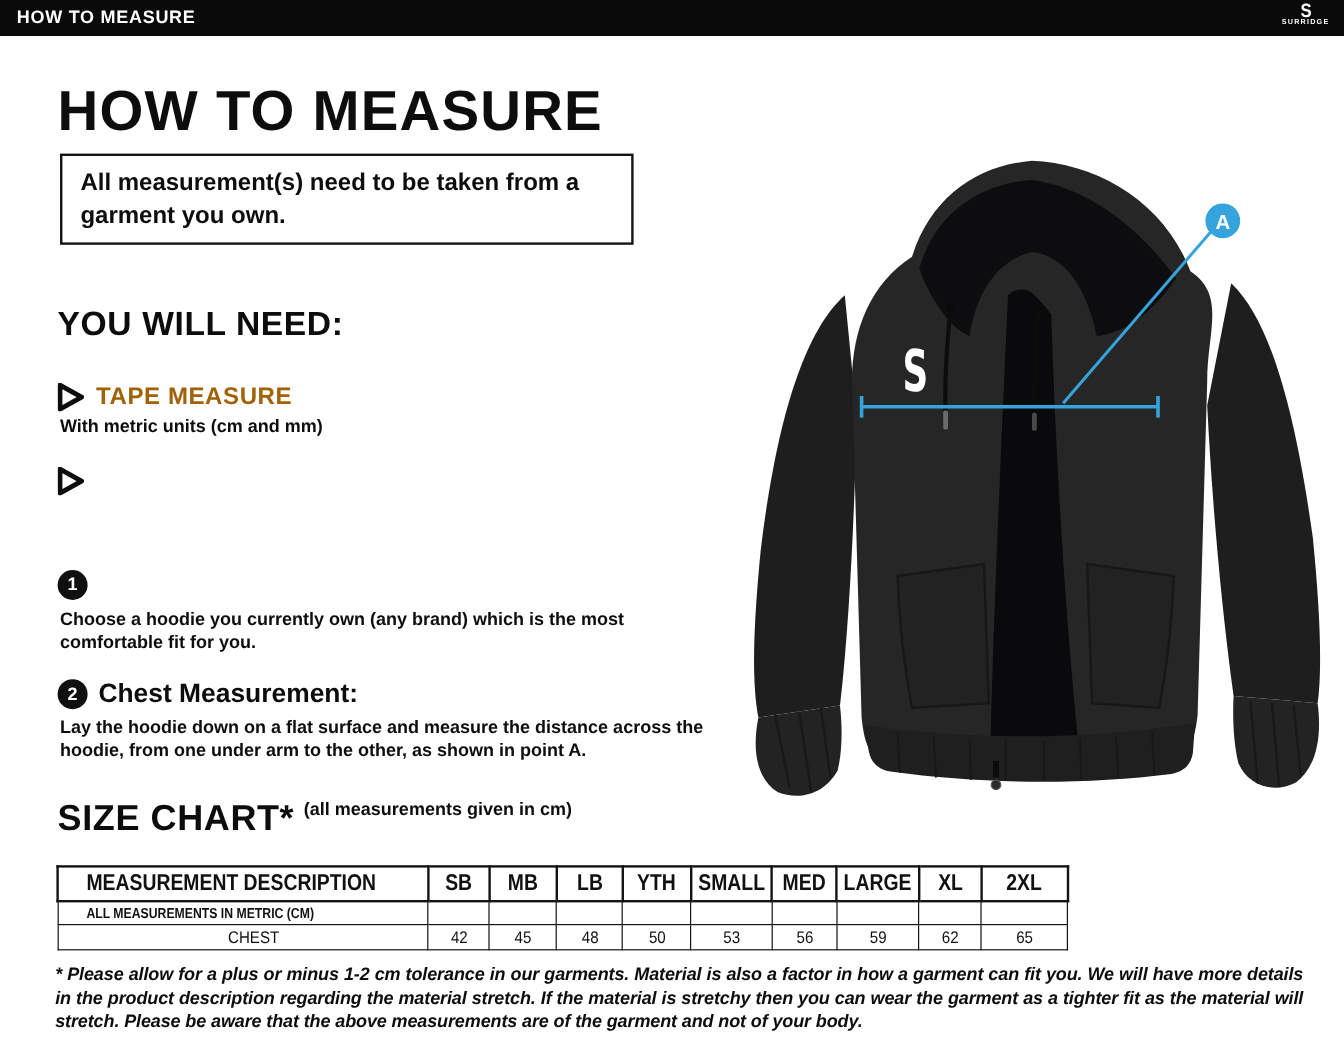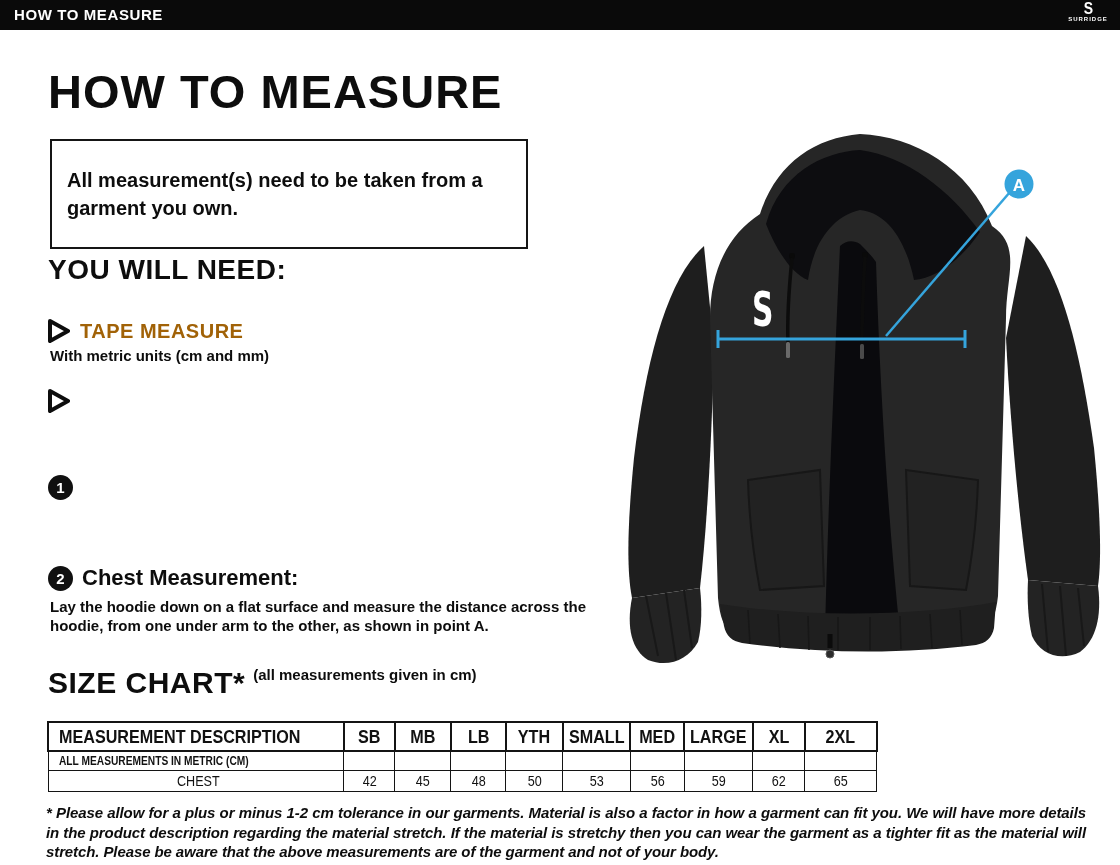--- a/index.html
+++ b/index.html
@@ -12,22 +12,22 @@
   .topbar-title { position:absolute; left:14px; top:0; line-height:30px; color:#fff;
                   font-size:15px; font-weight:800; letter-spacing:.6px; }
   .brand { position:absolute; right:8px; top:1px; width:48px; text-align:center; color:#fff; }
   .brand-s { font-size:14px; font-weight:900; line-height:14px; letter-spacing:-1px; }
   .brand-s span { display:inline-block; transform:scaleY(1.15); }
   .brand-name { font-size:6px; font-weight:700; letter-spacing:1px; line-height:8px; }
 
   
   .main-title { position:absolute; left:48px; top:64px; font-size:47px; font-weight:900;
                 letter-spacing:1px; color:#0d0d0d; }
-  .note-box { position:absolute; left:50px; top:139px; width:478px; border:2px solid #151515;
-              padding:25px 15px; font-size:20px; font-weight:800; line-height:28px; color:#0d0d0d; }
+  .note-box { position:absolute; left:50px; top:128px; width:478px; border:2px solid #151515;
+              padding:8px 15px; font-size:20px; font-weight:800; line-height:28px; color:#0d0d0d; }
   .ywn-heading { position:absolute; left:48px; top:254px; font-size:28px; font-weight:900;
                  letter-spacing:.5px; color:#0d0d0d; }
 
   
   .need-row { position:absolute; left:48px; display:flex; align-items:center; gap:10px; }
   .need-title { font-size:20px; font-weight:900; letter-spacing:.5px; color:#a16207; }
   .need-desc { position:absolute; left:50px; font-size:15px; font-weight:700; color:#0d0d0d; }
   .tri-icon { width:22px; height:24px; flex:0 0 auto; }
 
   
@@ -41,21 +41,21 @@
 
   
   .size-heading { position:absolute; left:48px; top:666px; display:flex; align-items:flex-start; }
   .size-heading-main { font-size:30px; font-weight:900; letter-spacing:.5px; color:#0d0d0d; }
   .size-heading-sub { font-size:15px; font-weight:800; margin-left:8px; color:#0d0d0d; }
 
   table.size-table { position:absolute; left:47px; top:721px; border-collapse:collapse;
                      background:#fff; table-layout:fixed; }
   .size-table th, .size-table td { border:1px solid #141414; overflow:hidden; white-space:nowrap; }
   .size-table th { border-width:2px; height:29px; font-size:19px; font-weight:700; text-align:center; }
-  .size-table th.first, .size-table td.first { text-align:left; padding-left:10px;border-radius:10px; }
+  .size-table th.first, .size-table td.first { text-align:left; padding-left:23px;border-radius:10px; }
   .size-table tr.metric td { height:19px; font-size:12px; font-weight:700; border-width:2px 1px 1px 1px; }
   .size-table tr.chest td { height:21px; font-size:14px; font-weight:400; text-align:center; }
   .cond { display:inline-block; transform:scaleX(.85); transform-origin:center center; white-space:nowrap; }
   .cond-left { transform-origin:left center; }
   .cond-90 { transform:scaleX(.9); }
 
   
   .disclaimer { position:absolute; left:46px; top:803px; width:1040px; font-size:15px;
                 font-weight:700; font-style:italic; line-height:19.5px; letter-spacing:-.1px;
                 text-align:justify; color:#0d0d0d; }
@@ -91,20 +91,21 @@
 
   <div class="need-row" style="top:389px;">
     <svg class="tri-icon" viewBox="0 0 22 24">
       <path d="M2,2 L20,12 L2,22 Z" fill="none" stroke="#0d0d0d" stroke-width="4" stroke-linejoin="round"></path>
     </svg>
   </div>
 
   <div class="step-row" style="top:475px;">
     <span class="step-num">1</span>
   </div>
+  <div class="step-desc step-desc-1" style="top:508px;">Choose a hoodie you currently own (any brand) which is the most comfortable fit for you.</div>
 
   <div class="step-row" style="top:565px;">
     <span class="step-num">2</span>
     <span class="step-title">Chest Measurement:</span>
   </div>
   <div class="step-desc" style="top:598px;">Lay the hoodie down on a flat surface and measure the distance across the hoodie, from one under arm to the other, as shown in point A.</div>
 
   <div class="size-heading">
     <span class="size-heading-main">SIZE CHART*</span>
     <span class="size-heading-sub">(all measurements given in cm)</span>

